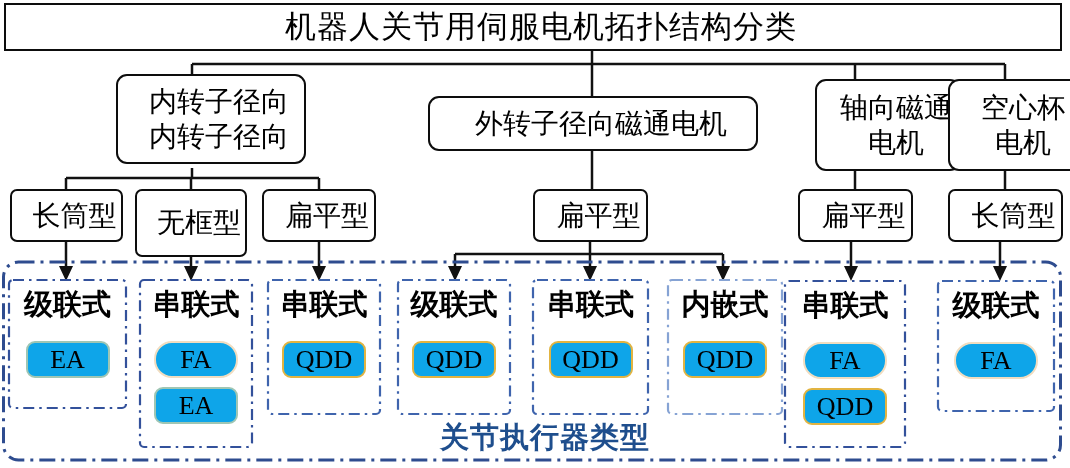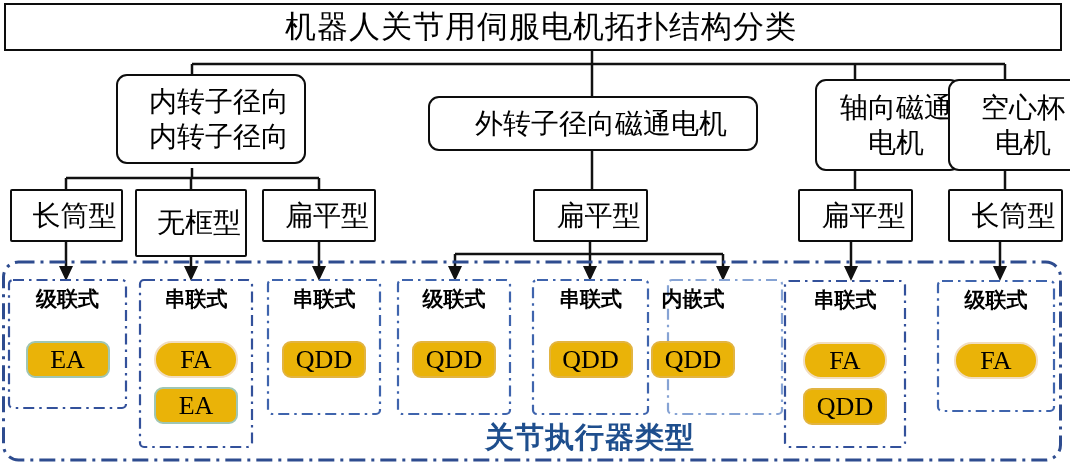--- a/index.html
+++ b/index.html
@@ -11,39 +11,39 @@
   .node{
     position:absolute;background:#ffffff;border:2.5px solid #0d0d0d;
     display:flex;flex-direction:column;align-items:center;justify-content:center;
     text-align:center;font-weight:normal;color:#000;box-sizing:border-box;padding-left:16px;
   }
   .node span{display:block;line-height:1.25;}
   .title{
     border-radius:0;font-size:31px;letter-spacing:1px;z-index:2;
   }
   .l2{border-radius:11px;font-size:28px;z-index:2;}
-  .l3{border-radius:2px;font-size:28px;z-index:2;}
+  .l3{border-radius:7px;font-size:28px;z-index:2;}
   .group{position:absolute;box-sizing:border-box;z-index:2;}
   .gtype{
     position:absolute;left:0;top:7px;width:100%;text-align:center;
-    font-size:21px;font-weight:bold;color:#000;line-height:1.2;
+    font-size:29px;font-weight:bold;color:#000;line-height:1.2;
   }
   .chip{
     position:absolute;left:50%;transform:translateX(-50%);
     width:84px;height:37px;border:2.2px solid #ccc;border-radius:9px;
-    background:#eab308;display:flex;align-items:center;justify-content:center;
+    background:#0ea5e9;display:flex;align-items:center;justify-content:center;
     font-size:26px;color:#000;box-sizing:border-box;
   }
   .chip1{top:61px;}
   .chip2{top:107px;}
   .chip-ea{border-color:#9fc6b4;}
   .chip-fa{border-color:#f1ddc0;border-radius:18px;}
   .chip-qdd{border-color:#e2b441;}
   .footer{
-    position:absolute;left:440px;top:418px;width:300px;text-align:center;
+    position:absolute;left:440px;top:418px;width:300px;
     font-size:29px;font-weight:bold;color:#1e4e8d;z-index:2;letter-spacing:1px;
   }
 </style>
 </head>
 <body>
 
 <div id="stage">
 
   <svg id="wires" width="1070" height="468" viewBox="0 0 1070 468">
     <g stroke="#111111" stroke-width="2.5" fill="none">
@@ -138,21 +138,21 @@
     <div class="chip chip1 chip-qdd">QDD</div>
   </div>
   <div class="group" style="left:398px;top:280px;width:112px;height:134px;">
     <div class="gtype">级联式</div>
     <div class="chip chip1 chip-qdd">QDD</div>
   </div>
   <div class="group" style="left:533px;top:280px;width:115px;height:134px;">
     <div class="gtype">串联式</div>
     <div class="chip chip1 chip-qdd">QDD</div>
   </div>
-  <div class="group" style="left:636px;top:280px;width:114px;height:134px;">
+  <div class="group" style="left:668px;top:280px;width:114px;height:134px;">
     <div class="gtype">内嵌式</div>
     <div class="chip chip1 chip-qdd">QDD</div>
   </div>
   <div class="group" style="left:785px;top:281px;width:120px;height:166px;">
     <div class="gtype">串联式</div>
     <div class="chip chip1 chip-fa">FA</div>
     <div class="chip chip2 chip-qdd">QDD</div>
   </div>
   <div class="group" style="left:938px;top:281px;width:116px;height:130px;">
     <div class="gtype">级联式</div>

